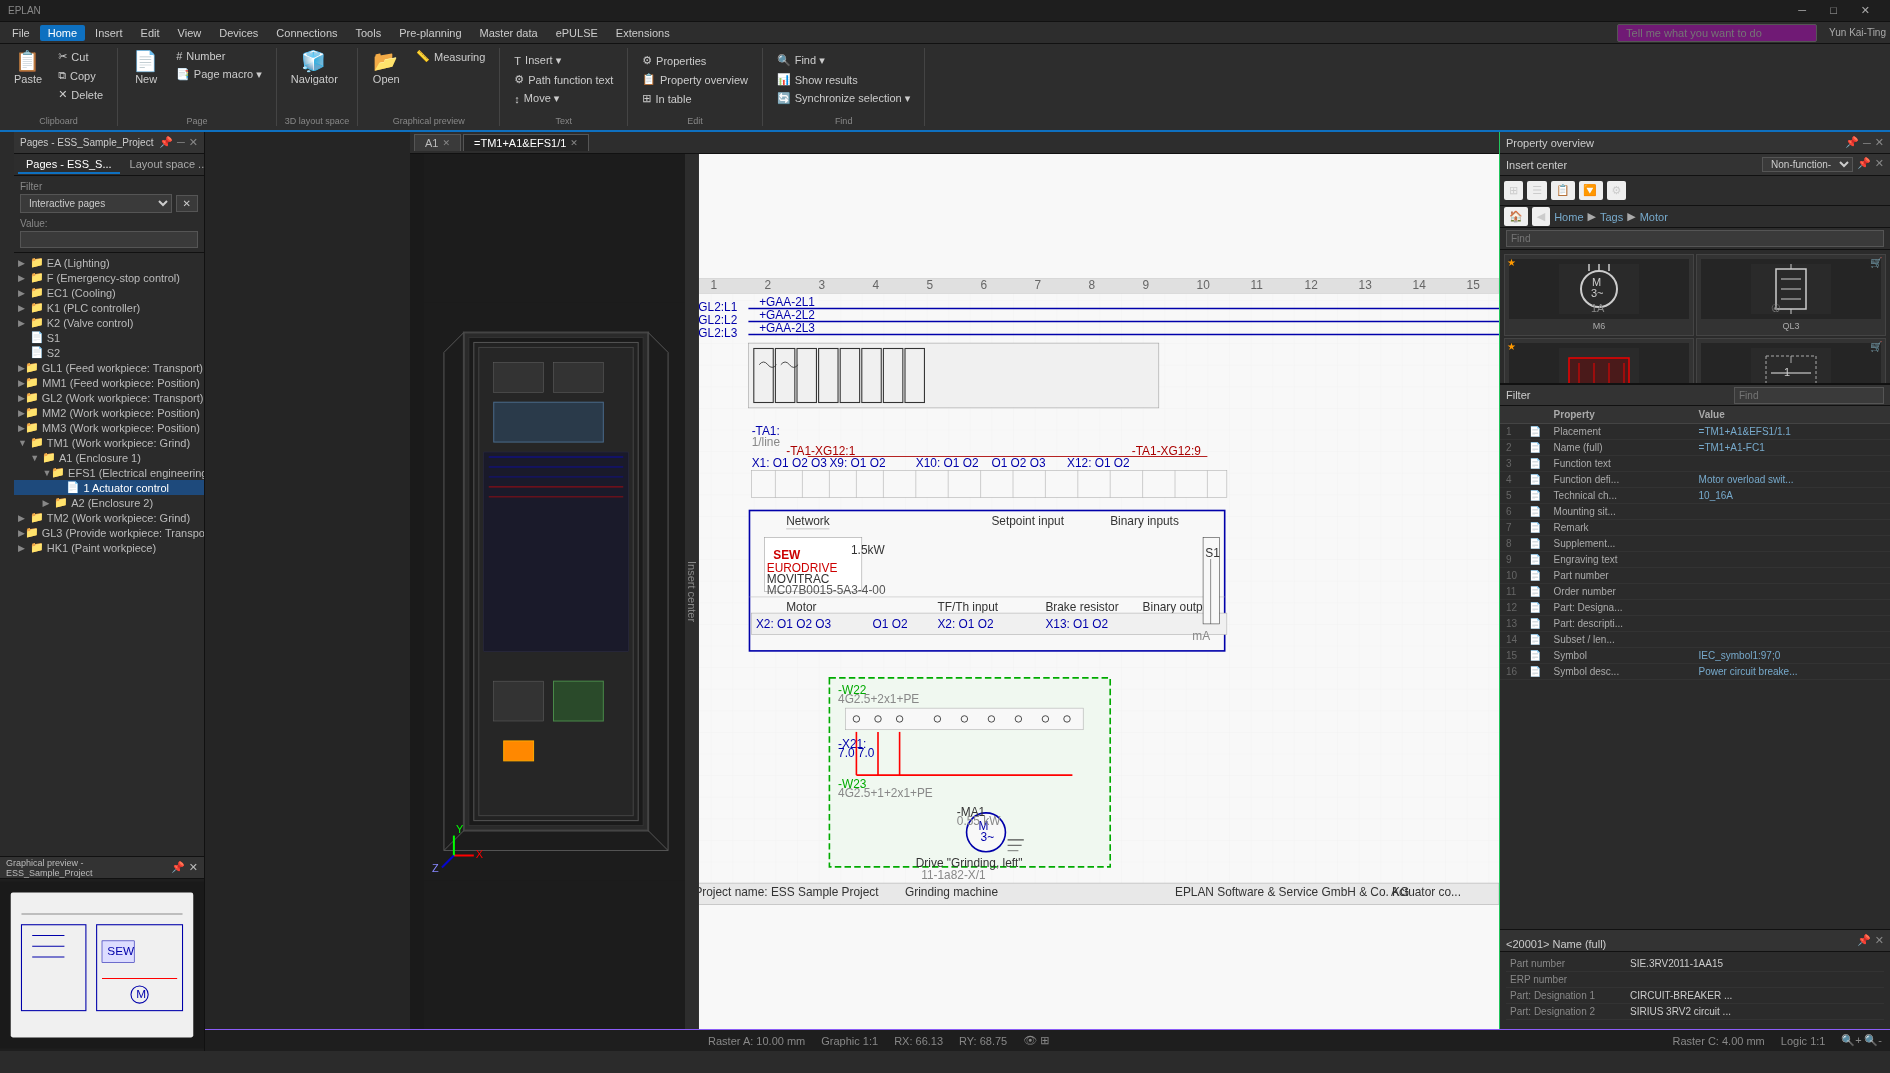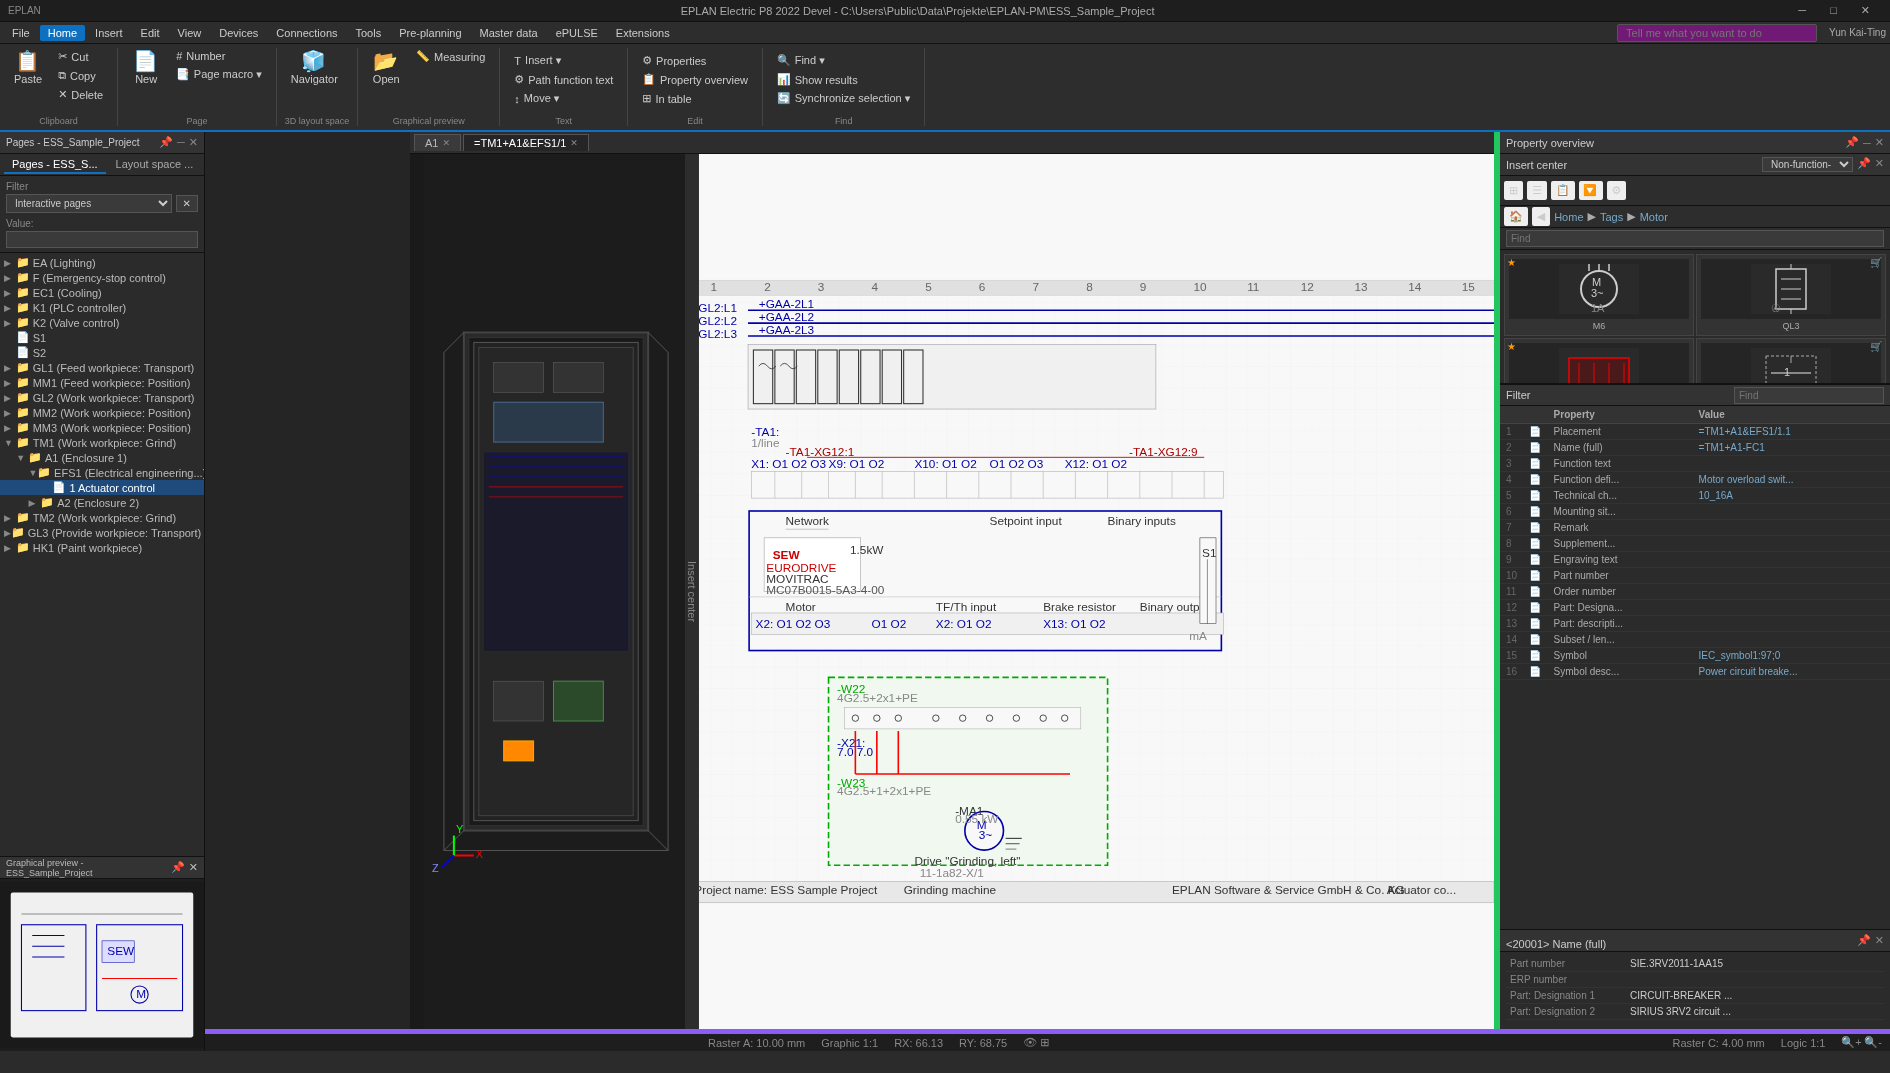--- a/index.html
+++ b/index.html
@@ -110,20 +110,21 @@
       background: #252525;
     }
 
     
     #left-panel {
       width: 205px;
       display: flex;
       flex-direction: column;
       border-right: 1px solid #111;
       background: #2b2b2b;
+      padding-left: 14px;
     }
     .panel-header {
       height: 22px;
       background: #333;
       display: flex;
       align-items: center;
       justify-content: space-between;
       padding: 0 6px;
       border-bottom: 1px solid #111;
       font-size: 10px;
@@ -281,21 +282,21 @@
       background: #fff;
     }
 
     
     #statusbar {
       height: 22px;
       background: #1e1e1e;
       display: flex;
       align-items: center;
       padding: 0 8px;
-      border-top: 5px solid #8b5cf6;
+      border-top: 1px solid #8b5cf6;
       color: #888;
       font-size: 10px;
       gap: 16px;
     }
 
     
     #right-panel {
       width: 390px;
       display: flex;
       flex-direction: column;
@@ -497,21 +498,20 @@
       padding: 2px 4px;
       font-size: 10px;
       width: 100%;
     }
   </style>
 </head>
 <body>
 
 <div id="titlebar">
   <span style="font-size:10px; color:#888; margin-right:8px;">EPLAN</span>
-  <span style="flex:1; text-align:center;">EPLAN Electric P8 2022 Devel - C:\Users\Public\Data\Projekte\EPLAN-PM\ESS_Sample_Project</span>
   <div style="display:flex; gap:0;">
     <span style="padding:0 12px; cursor:pointer; color:#aaa; hover:background:#555;">─</span>
     <span style="padding:0 12px; cursor:pointer; color:#aaa;">□</span>
     <span style="padding:0 12px; cursor:pointer; color:#aaa;">✕</span>
   </div>
 </div>
 
 <div id="menubar">
   <div class="menu-item">File</div>
   <div class="menu-item active">Home</div>
@@ -739,21 +739,21 @@
         <line x1="30" y1="70" x2="60" y2="70" stroke="#00a" stroke-width="1"></line>
         <rect x="95" y="55" width="30" height="20" fill="#ddf" stroke="#00a" stroke-width="0.5"></rect>
         <text x="100" y="68" font-size="4" fill="#00a">SEW</text>
         <line x1="95" y1="90" x2="165" y2="90" stroke="#f00" stroke-width="1"></line>
         <circle cx="130" cy="105" r="8" fill="none" stroke="#00a" stroke-width="1"></circle>
         <text x="127" y="108" font-size="5" fill="#00a">M</text>
       </svg>
     </div>
   </div>
 
-  <div id="center-area" style="flex:1; display:flex; flex-direction:column; border-right:6px solid #22c55e; margin-left:205px;">
+  <div id="center-area" style="flex:1; display:flex; flex-direction:column; border-right:1px solid #22c55e; margin-left:205px;">
 
     <div id="drawing-tabs">
       <div class="drawing-tab">
         <span>A1</span>
         <span class="close-btn">✕</span>
       </div>
       <div class="drawing-tab active">
         <span>=TM1+A1&amp;EFS1/1</span>
         <span class="close-btn">✕</span>
       </div>

